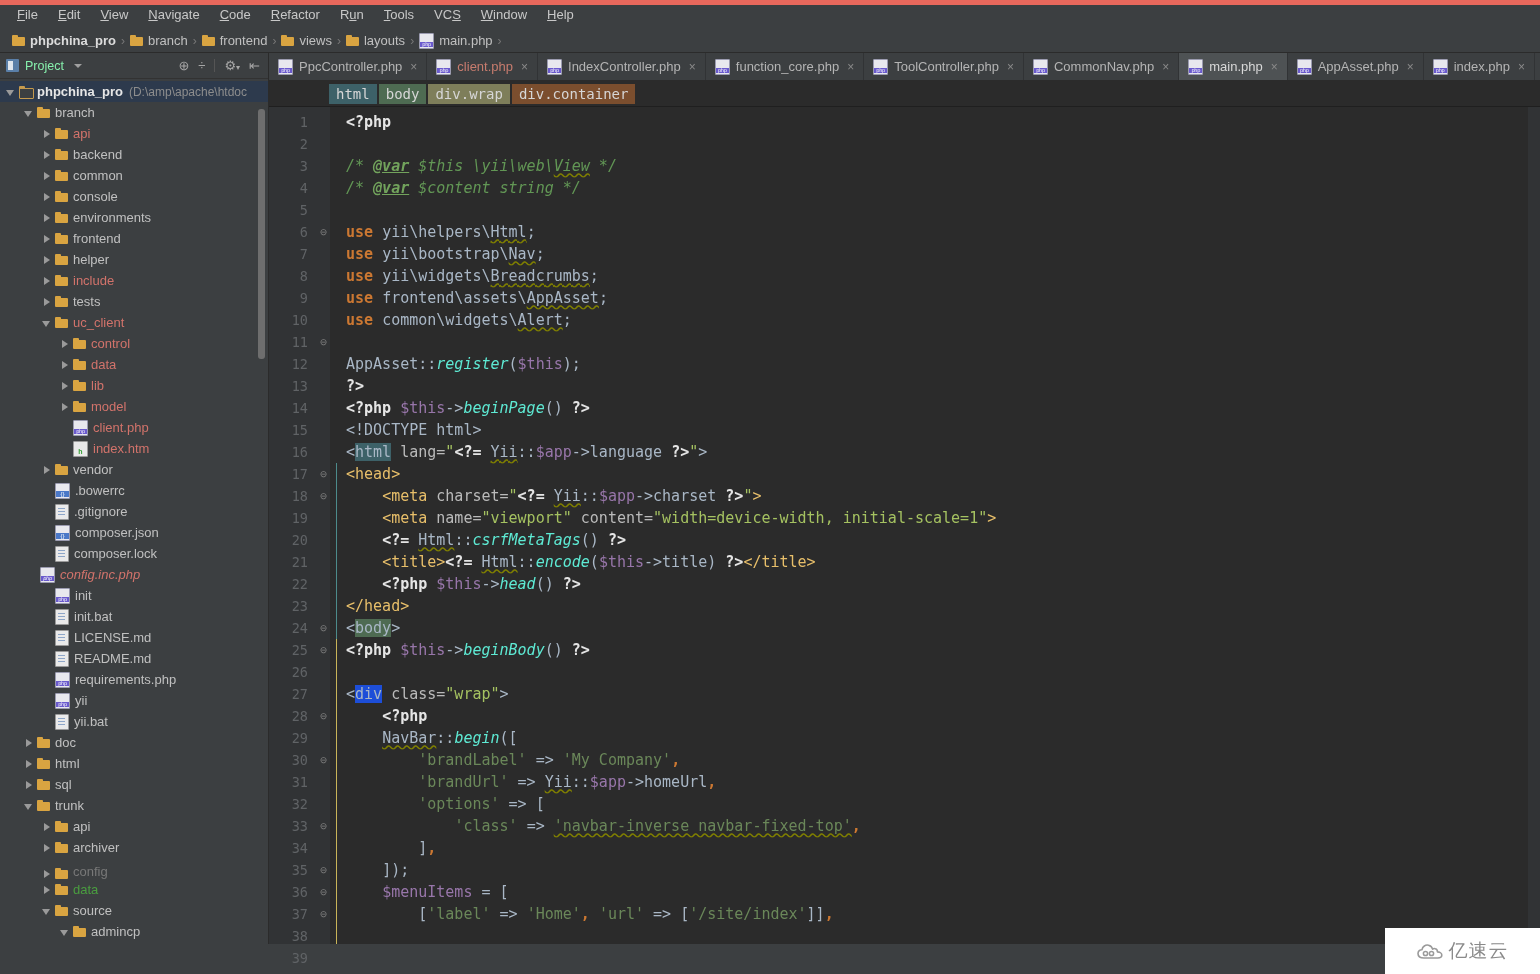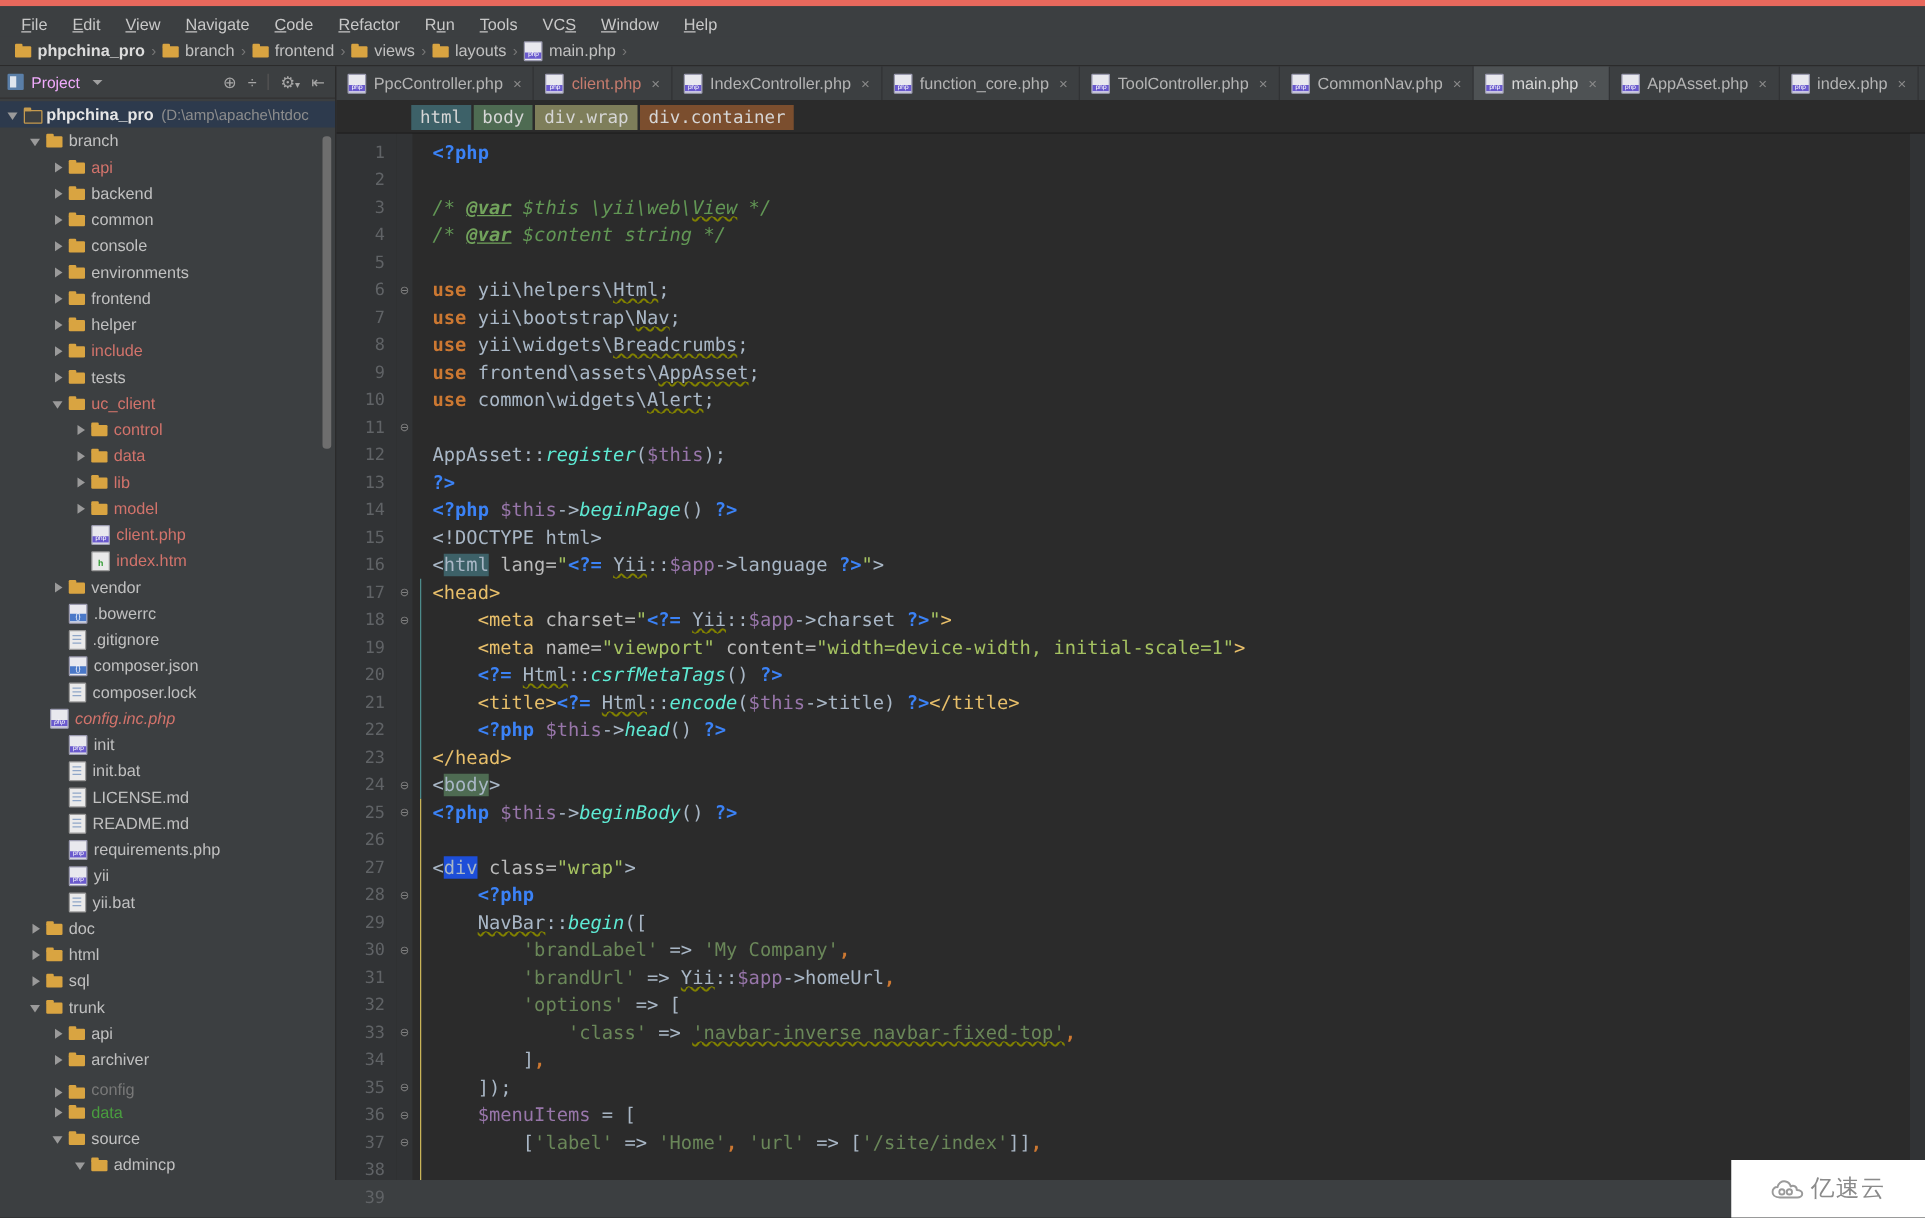--- a/index.html
+++ b/index.html
@@ -10,21 +10,21 @@
     font-size:13px;color:#bbbbbb;
     -webkit-font-smoothing:antialiased;
   }
   .app{position:relative;width:1540px;height:974px;}
 
   
   .top-strip{height:5px;background:#e8685c;width:100%;}
 
   
   .menubar{
-    height:24px;background:#3c3f41;display:flex;align-items:flex-end;
+    height:24px;background:#3c3f41;display:flex;align-items:flex-start;
     padding-left:8px;gap:2px;
   }
   .menu-item{
     padding:2px 9px;font-size:13px;color:#c8c8c8;cursor:default;
     white-space:nowrap;
   }
   .menu-item u{text-decoration:underline;}
 
   
   .navbar{
@@ -96,21 +96,21 @@
     height:25px;display:flex;align-items:center;background:#3c3f41;
     padding:0 6px;border-bottom:1px solid #323232;
   }
   .panel-title{display:flex;align-items:center;gap:6px;}
   .ic-project{
     width:13px;height:13px;background:#5a7fa8;border-radius:1px;position:relative;
   }
   .ic-project::after{
     content:"";position:absolute;left:2px;top:2px;width:5px;height:9px;background:#dfe6ee;
   }
-  .panel-title span{font-size:12.5px;color:#f0abfc;}
+  .panel-title span{font-size:12.5px;color:#86efac;}
   .caret-dn{
     width:0;height:0;border-left:4px solid transparent;border-right:4px solid transparent;
     border-top:4px solid #a0a0a0;margin-left:4px;
   }
   .panel-tools{margin-left:auto;display:flex;align-items:center;gap:9px;padding-right:2px;}
   .tool-ic{color:#a6a6a6;font-size:13px;line-height:1;cursor:pointer;}
   .tool-sep{width:1px;height:13px;background:#555;}
 
   .tree{
     flex:1;overflow:hidden;padding-top:2px;position:relative;
@@ -199,21 +199,21 @@
   .k{color:#cc7832;font-weight:bold;}     
   .tag{color:#e8bf6a;}                     
   .attr{color:#bababa;}                    
   .str{color:#a5c261;}                     
   .pstr{color:#6a8759;}                    
   .cm{color:#629755;font-style:italic;}    
   .cmv{color:#72a35c;font-style:italic;text-decoration:underline;font-weight:bold;}
   .var{color:#9876aa;}                     
   .fn{color:#5eead4;font-style:italic;}
   .txt{color:#a9b7c6;}
-  .php{color:#3b82f6;font-weight:bold;}
+  .php{color:#e5e5e5;font-weight:bold;}
   .err{text-decoration:underline wavy #808000;text-decoration-skip-ink:none;}
   .hl-html{background:#3d6168;}
   .hl-body{background:#4e6b52;}
   .hl-div{background:#1d4ed8;}
 
   .right-scroll{
     position:absolute;right:0;top:0;width:12px;height:100%;background:#313335;
   }
 
   

